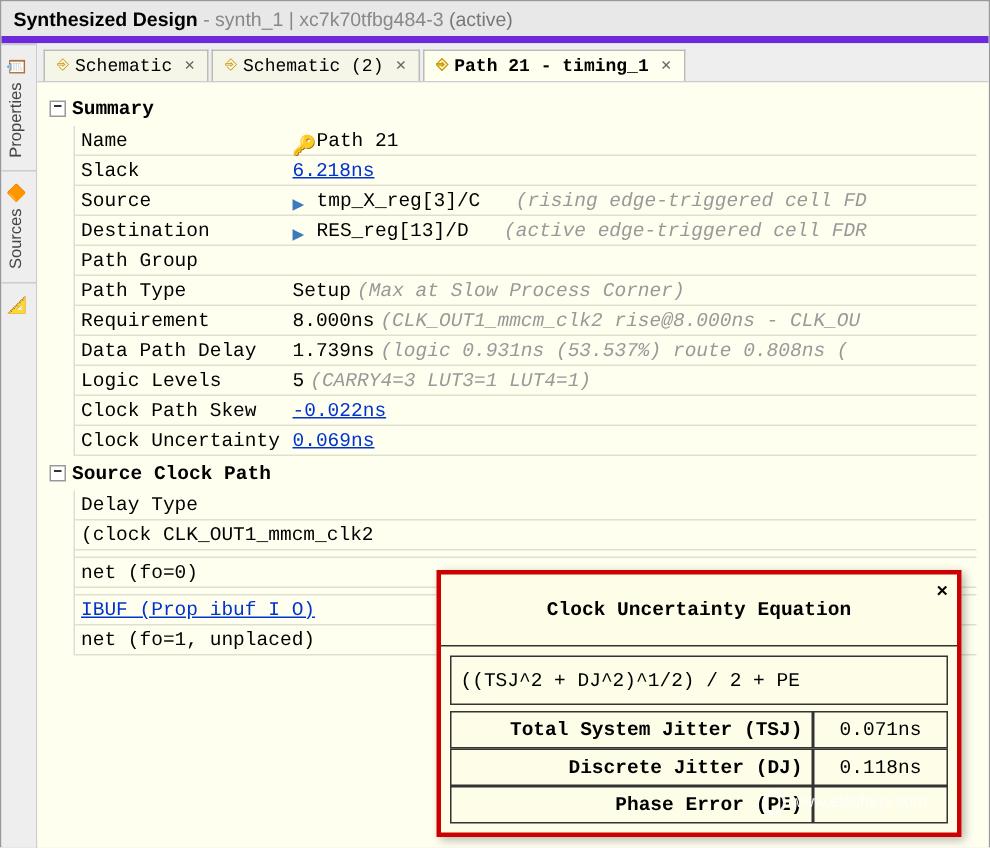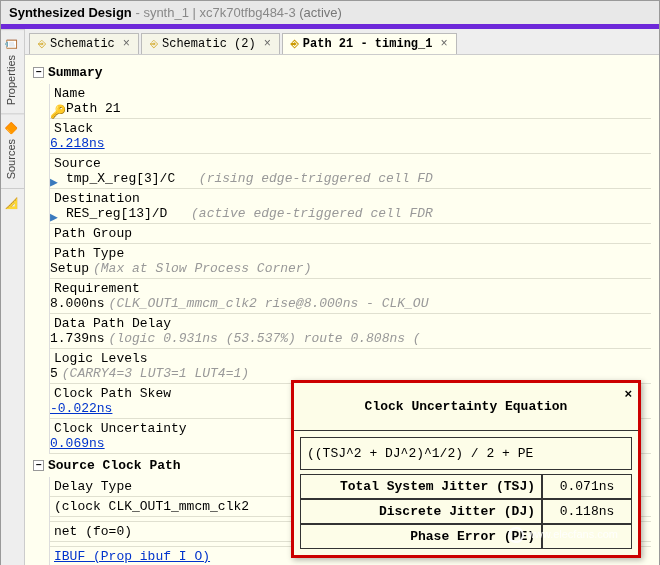--- a/index.html
+++ b/index.html
@@ -16,21 +16,21 @@
 .main { flex: 1; display: flex; flex-direction: column; background: #fff; }
 .tabs { display: flex; background: #eee; border-bottom: 1px solid #ccc; padding-top: 4px; padding-left: 4px; gap: 2px; }
 .tab { background: #f5f5e8; border: 1px solid #bbb; border-bottom: none; padding: 3px 8px; font-family: "Courier New", monospace; font-size: 12px; display: flex; align-items: center; gap: 4px; cursor: pointer; }
 .tab.active { font-weight: bold; background: #fffff0; }
 .tab .close { color: #666; font-weight: normal; cursor: pointer; margin-left: 4px; }
 .tab-icon { color: #c90; font-size: 10px; }
 .content { flex: 1; overflow: hidden; padding: 6px 8px; background: #fffff0; position: relative; font-family: "Courier New", monospace; }
 .section-hdr { font-weight: bold; margin: 4px 0; display: flex; align-items: center; gap: 4px; }
 .expando { border: 1px solid #999; width: 11px; height: 11px; display: inline-flex; align-items: center; justify-content: center; font-size: 10px; line-height: 1; background: #fff; cursor: pointer; }
 .proptable { margin-left: 16px; border-left: 1px solid #ddd; }
-.proprow { display: flex; border-bottom: 1px solid #e0e0d0; padding: 2px 0; flex-direction: column; }
+.proprow { display: flex; border-bottom: 1px solid #e0e0d0; padding: 2px 0; }
 .proplabel { width: 145px; padding-left: 4px; }
 .propval { flex: 1; display: flex; align-items: center; gap: 4px; }
 .link { color: #0033cc; text-decoration: underline; cursor: pointer; }
 .dim-text { color: #999; font-style: italic; }
 .mini-icon { display: inline-block; width: 12px; height: 10px; }
 .key-icon { color: #cc9900; }
 .arrow-icon { color: #3a7abd; }
 .popup { position: absolute; right: 18px; bottom: 8px; border: 3px solid #cc0000; background: #fdfde8; box-shadow: 2px 2px 6px rgba(0,0,0,0.3); width: 350px; }
 .popup-title { text-align: center; font-weight: bold; padding: 16px; border-bottom: 1px solid #333; position: relative; font-family: "Courier New", monospace; }
 .popup-close { position: absolute; right: 6px; top: 3px; cursor: pointer; font-family: Arial; }

